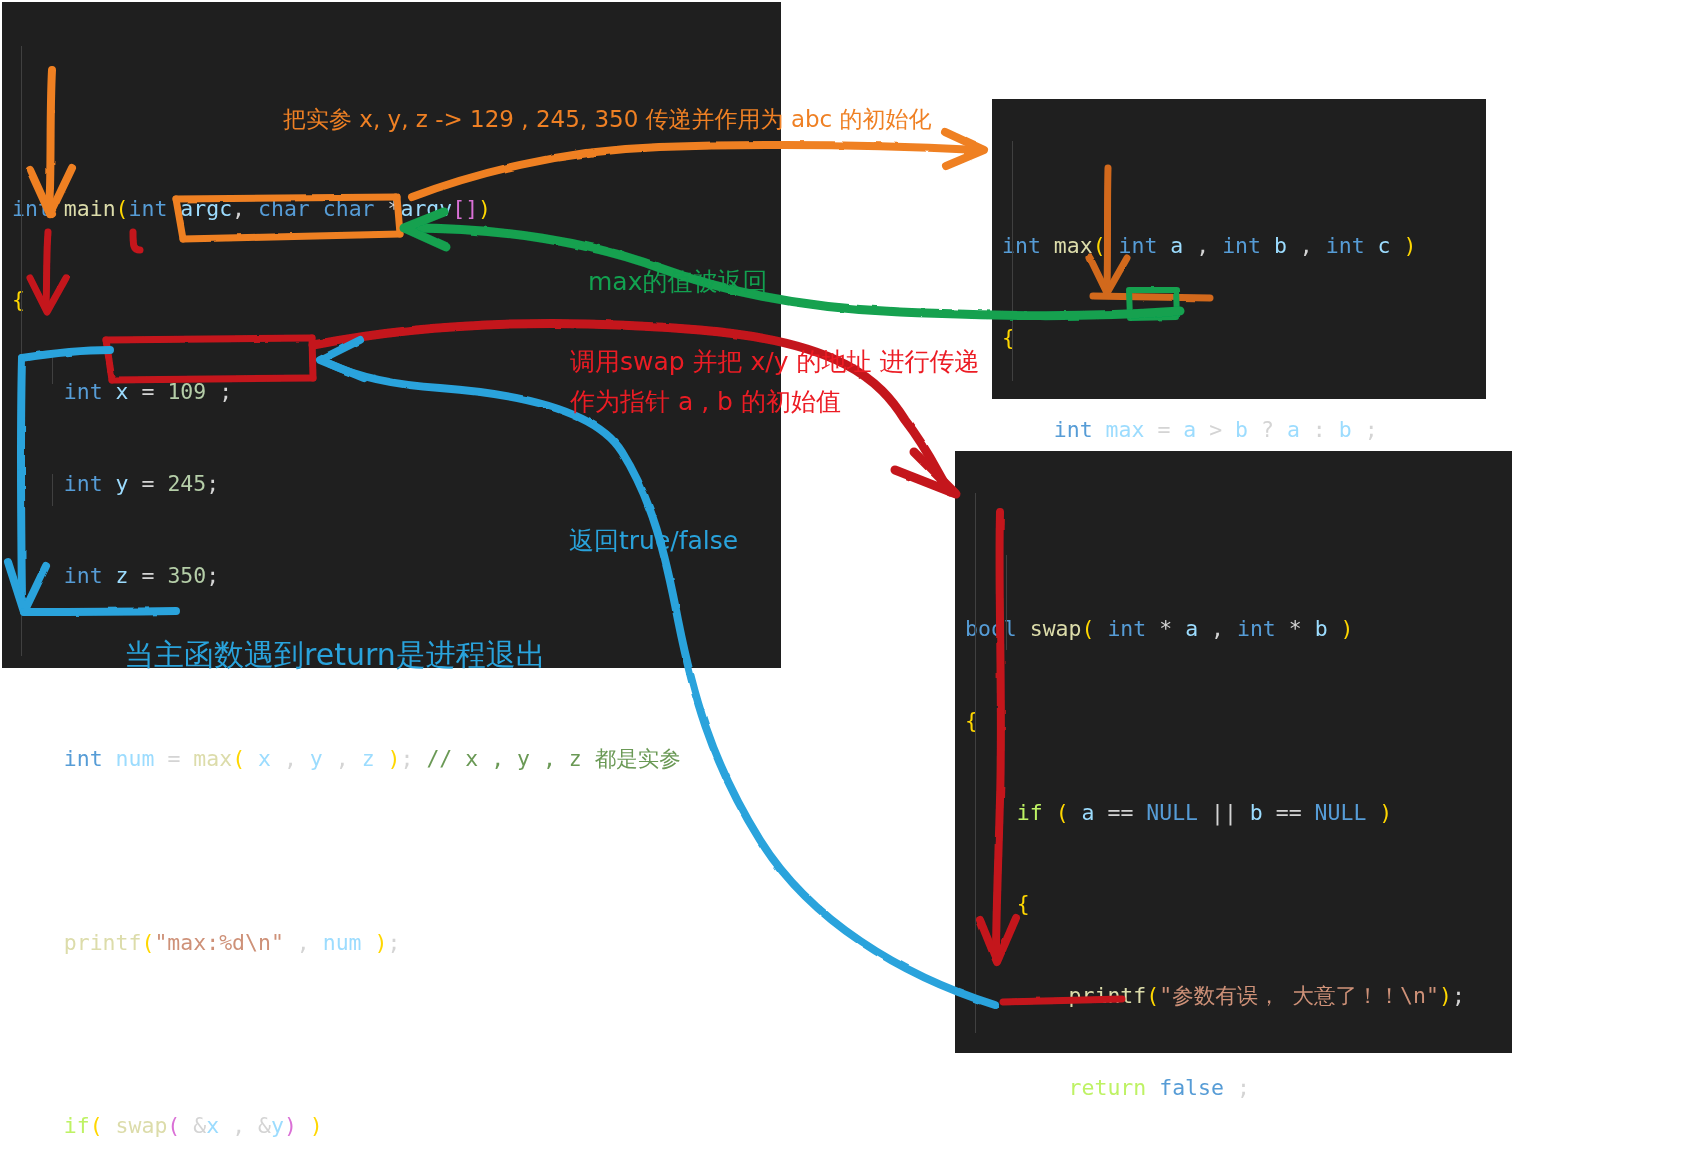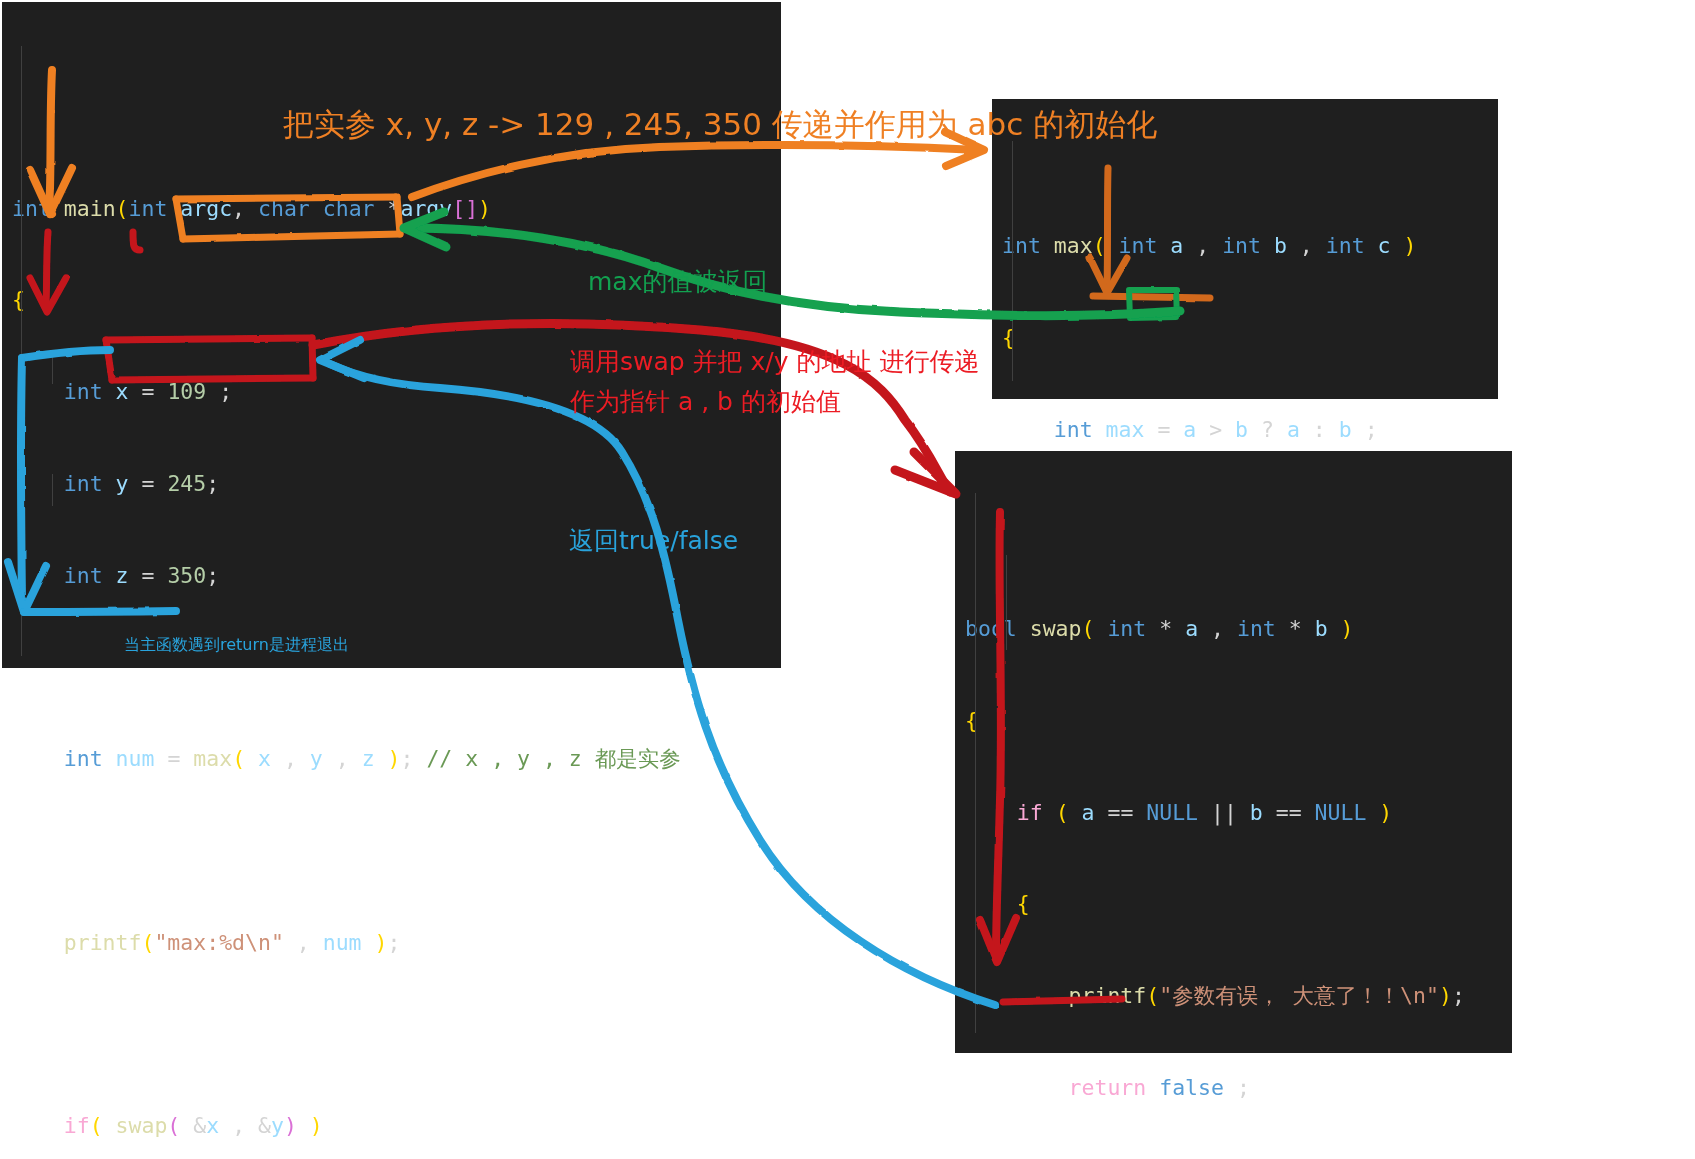--- a/index.html
+++ b/index.html
@@ -10,32 +10,32 @@
   .canvas{position:absolute;left:0;top:0;width:1695px;height:1159px;}
 
   
   .code-panel{
     position:absolute;background:#1f1f1f;
     font-family:"DejaVu Sans Mono","Liberation Mono",monospace;
     white-space:pre;
     color:#d4d4d4;
   }
   #panel-main{left:2px;top:2px;width:779px;height:658px;font-size:21.5px;line-height:30.6px;padding:8px 0 0 0;}
-  #panel-max{left:992px;top:99px;width:494px;height:290px;font-size:21.5px;line-height:30.6px;padding:10px 12px 0 0;}
+  #panel-max{left:992px;top:99px;width:494px;height:290px;font-size:21.5px;line-height:30.6px;padding:10px 0 0 0;}
   #panel-swap{left:955px;top:451px;width:557px;height:592px;font-size:21.5px;line-height:30.6px;padding:10px 0 0 0;}
 
   .ln{display:block;height:30.6px;padding-left:10px;}
   .ln.blank{height:30.6px;}
 
   
   .guide{position:absolute;width:1px;background:#404040;}
 
   
   .kw      {color:#569cd6;}   
-  .kw2     {color:#f9a8d4;}   
+  .kw2     {color:#bef264;}   
   .fn      {color:#dcdcaa;}   
   .var     {color:#9cdcfe;}   
   .num     {color:#b5cea8;}   
   .str     {color:#ce9178;}   
   .cmt     {color:#6a9955;}   
   .pun     {color:#d4d4d4;}   
   .brc     {color:#ffd700;}   
   .brc2    {color:#da70d6;}
 
   
@@ -200,25 +200,25 @@
         <path d="M980,920 L997,962 L1016,918"></path>
       </g>
 
       <g stroke="#c4161c" stroke-width="7">
         <path d="M1003,1002 L1122,999"></path>
       </g>
 
     </g>
   </svg>
 
-  <div class="anno anno-orange" style="left:283px;top:104px;font-size:31px;">把实参 x, y, z -&gt; 129 , 245, 350 传递并作用为 abc 的初始化</div>
+  <div class="anno anno-orange" style="left:283px;top:104px;font-size:23px;">把实参 x, y, z -&gt; 129 , 245, 350 传递并作用为 abc 的初始化</div>
 
   <div class="anno anno-green" style="left:588px;top:239px;font-size:25px;">max的值被返回</div>
 
   <div class="anno anno-red" style="left:570px;top:385px;font-size:25px;">作为指针 a , b 的初始值</div>
 
   <div class="anno anno-red" style="left:570px;top:345px;font-size:25px;">调用swap 并把 x/y 的地址 进行传递</div>
 
   <div class="anno anno-blue" style="left:569px;top:524px;font-size:25px;">返回true/false</div>
 
-  <div class="anno anno-blue" style="left:124px;top:635px;font-size:16px;">当主函数遇到return是进程退出</div>
+  <div class="anno anno-blue" style="left:124px;top:635px;font-size:30px;">当主函数遇到return是进程退出</div>
 
 </div>
 
 </body></html>

